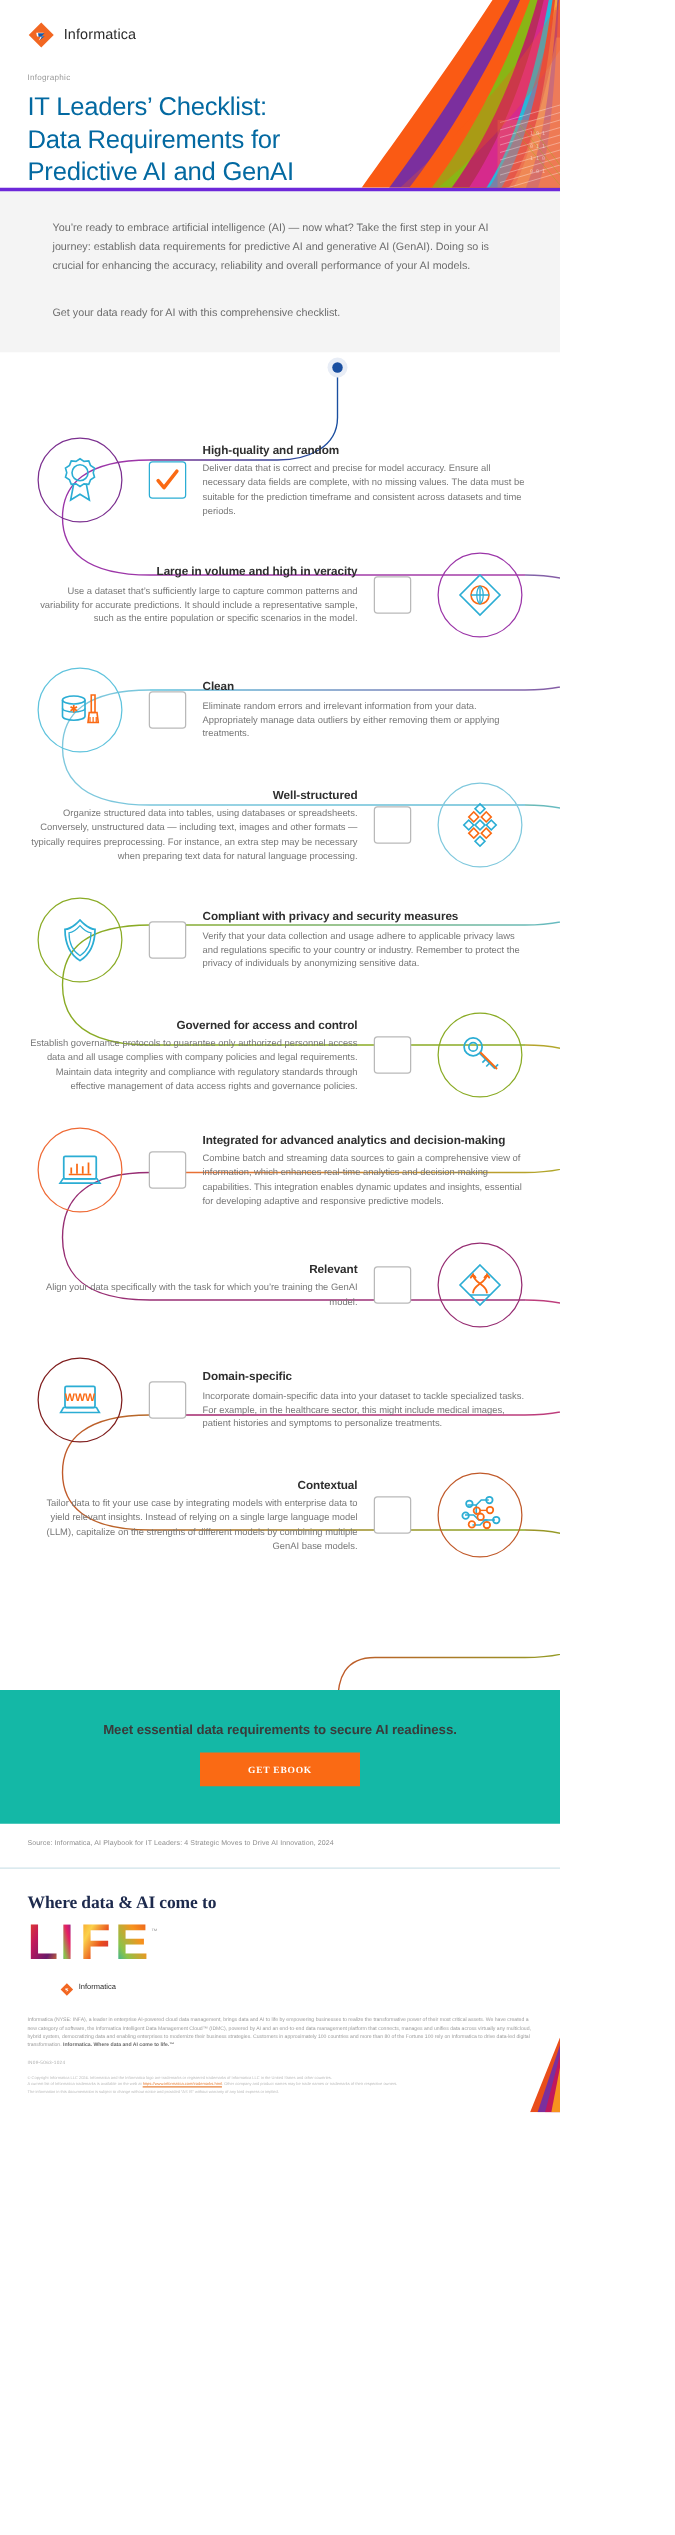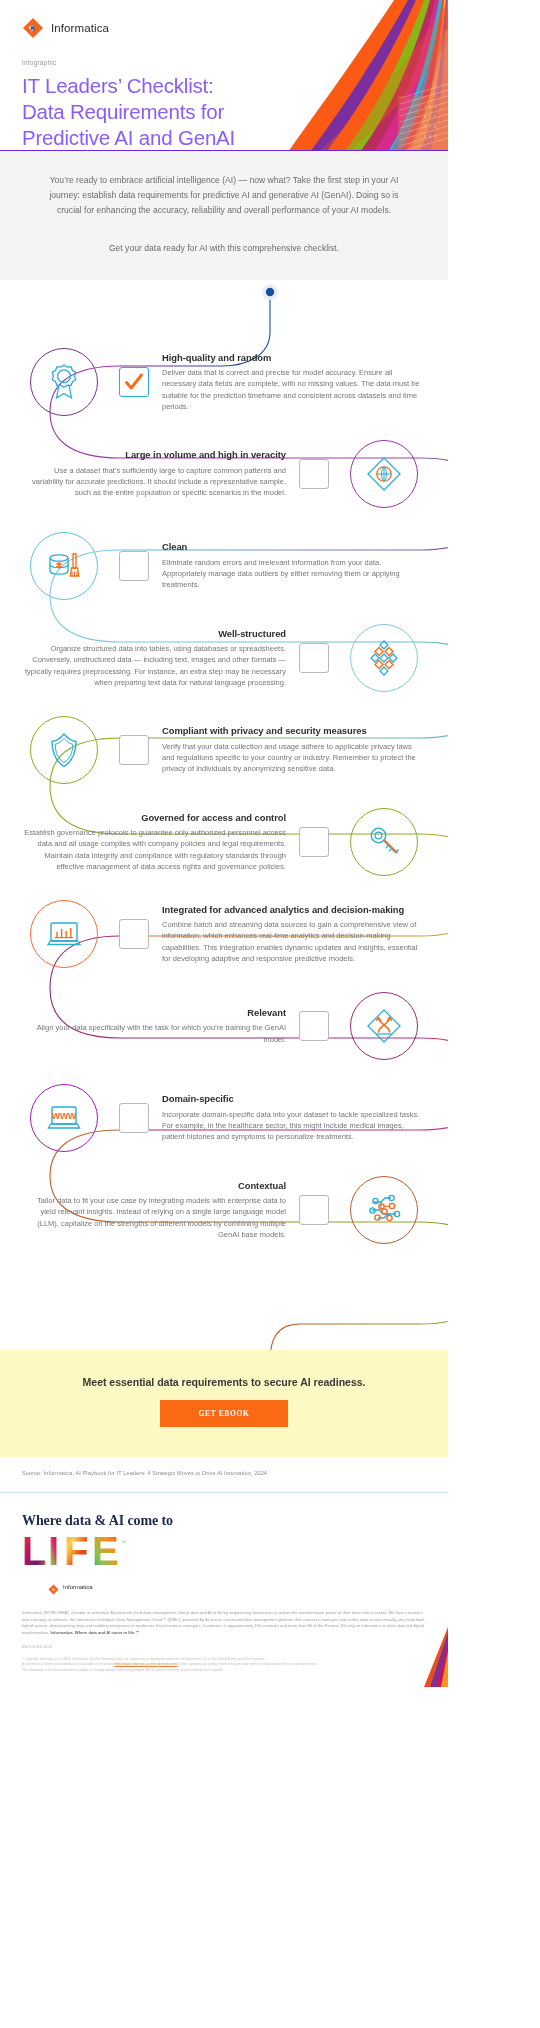--- a/index.html
+++ b/index.html
@@ -22,31 +22,30 @@
   .swirl { position: absolute; top: 0; right: 0; width: 200px; height: 152px; }
   .brand { display: flex; align-items: center; gap: 7px; padding: 17px 0 0 22px; }
   .brand-logo { width: 22px; height: 22px; position: relative; }
   .brand-name { font-size: 11.5px; color: #2b2b2b; letter-spacing: .1px; }
   .eyebrow { padding: 20px 0 0 22px; font-size: 6.5px; color: #9a9a9a; letter-spacing: .2px; }
   .title {
     padding: 7px 0 0 22px;
     font-size: 20.5px;
     line-height: 1.27;
     font-weight: 400;
-    color: #8b5cf6;
+    color: #0369a1;
     letter-spacing: -.2px;
   }
   .title span { display: block; }
 
   
   .intro {
     background: #f4f4f4;
-    border-top: 1px solid #6d28d9;
+    border-top: 3px solid #6d28d9;
     padding: 22px 42px 24px;
-    text-align: center;
   }
   .intro p {
     font-size: 8.6px;
     line-height: 1.72;
     color: #6d6d6d;
   }
   .intro p + p { margin-top: 24px; }
 
   
   .checklist { position: relative; padding: 0 0 6px; background: #fff; }
@@ -103,21 +102,21 @@
     letter-spacing: -.05px;
   }
   .copy p {
     font-size: 7.5px;
     line-height: 1.52;
     color: #777777;
   }
 
   
   .cta {
-    background: #fef9c3;
+    background: #14b8a6;
     text-align: center;
     padding: 26px 20px 30px;
     position: relative;
     z-index: 3;
   }
   .cta h2 { font-size: 10.6px; font-weight: 700; color: #3a3a3a; letter-spacing: -.05px; }
   .cta-btn {
     display: inline-block;
     margin-top: 12px;
     background: #fa6a14;
@@ -502,21 +501,21 @@
         </span>
       </div>
       <div class="checkbox"></div>
       <div class="copy">
         <h3>Relevant</h3>
         <p>Align your data specifically with the task for which you’re training the GenAI model.</p>
       </div>
     </div>
 
     <div class="row left">
-      <div class="medallion" style="color:#a21caf">
+      <div class="medallion" style="color:#7f1d1d">
         <span class="ring"></span>
         <span class="glyph">
           <svg viewBox="0 0 40 40" fill="none">
             <rect x="8" y="9" width="24" height="17" rx="1.2" stroke="#2badd4" stroke-width="1.4"></rect>
             <path d="M4.5 30 h31 l-2.3 -4 h-26.4 z" stroke="#2badd4" stroke-width="1.3"></path>
             <text x="20" y="21" text-anchor="middle" fill="#fa6a14" font-family="Liberation Sans, sans-serif" font-size="8.6" font-weight="bold">WWW</text>
           </svg>
         </span>
       </div>
       <div class="checkbox"></div>

